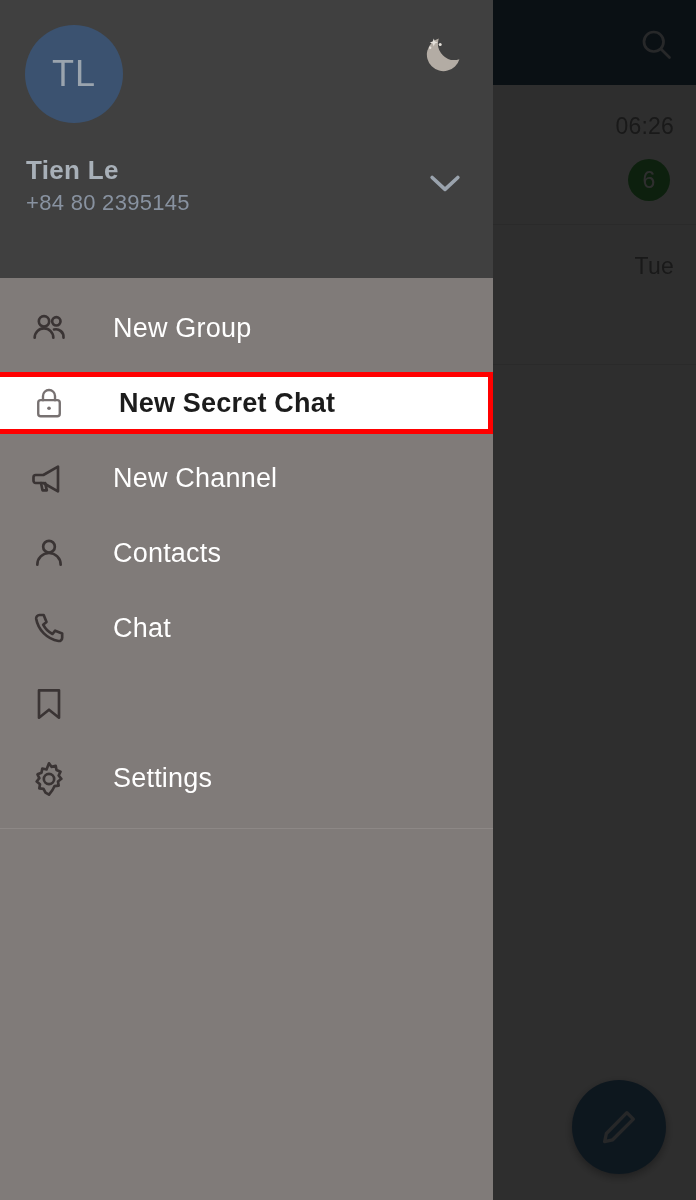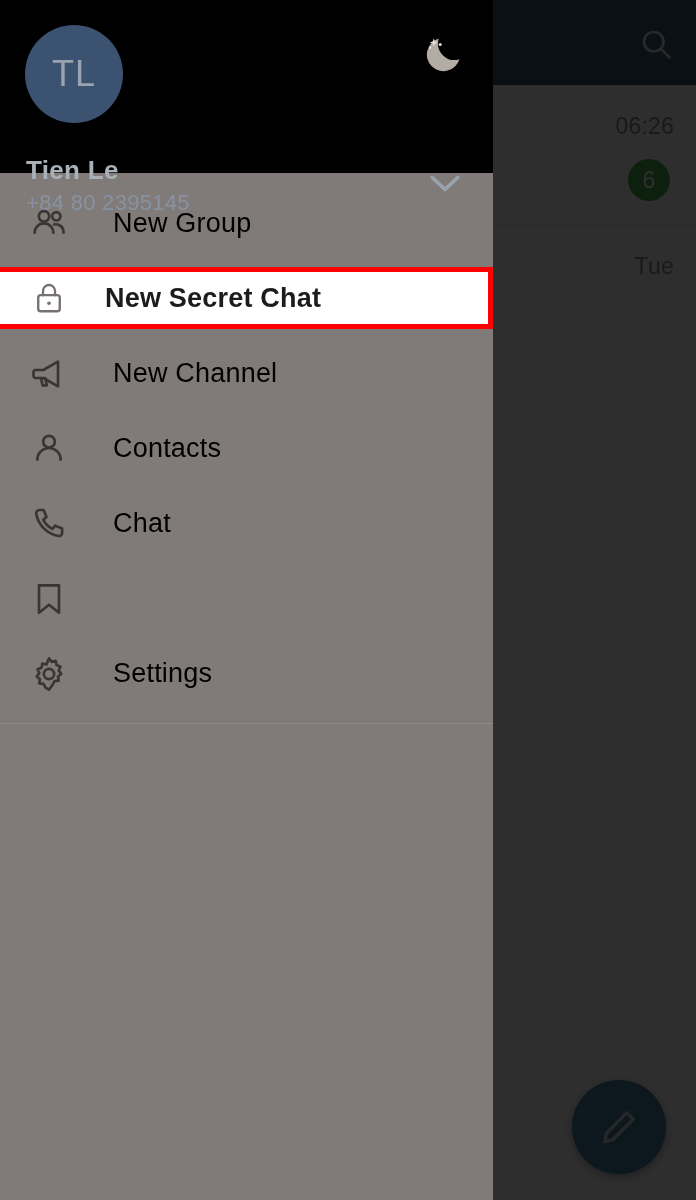--- a/index.html
+++ b/index.html
@@ -125,22 +125,22 @@
     top: 0; left: 0;
     width: 493px;
     height: 1200px;
     background: #807b79;
     overflow: hidden;
   }
 
   #drawer-header {
     position: relative;
     width: 493px;
-    height: 173px;
-    background: #000000;
+    height: 278px;
+    background: #404040;
   }
 
   #avatar {
     position: absolute;
     left: 25px;
     top: 25px;
     width: 98px;
     height: 98px;
     border-radius: 50%;
     background: #3b5270;
@@ -208,39 +208,39 @@
     height: 48px;
     flex: 0 0 48px;
     display: flex;
     align-items: center;
     justify-content: center;
   }
 
   .menu-label {
     margin-left: 40px;
     font-size: 27px;
-    color: #000000;
+    color: #ffffff;
     letter-spacing: 0.2px;
     white-space: nowrap;
   }
 
   
   .menu-item.highlight {
     background: #ffffff;
     border: 5px solid #ff0000;
     border-left: none;
     width: 493px;
     height: 62px;
     padding-left: 25px;
     margin: 6px 0 7px 0;
   }
   .menu-item.highlight .menu-label {
     color: #1c1c1c;
     font-weight: bold;
-    margin-left: 32px;
+    margin-left: 46px;
   }
   .menu-item.highlight .menu-icon svg { stroke: #777171; }
 
   #menu-divider {
     width: 493px;
     height: 1px;
     background: #8d8886;
     margin-top: 12px;
   }
 

